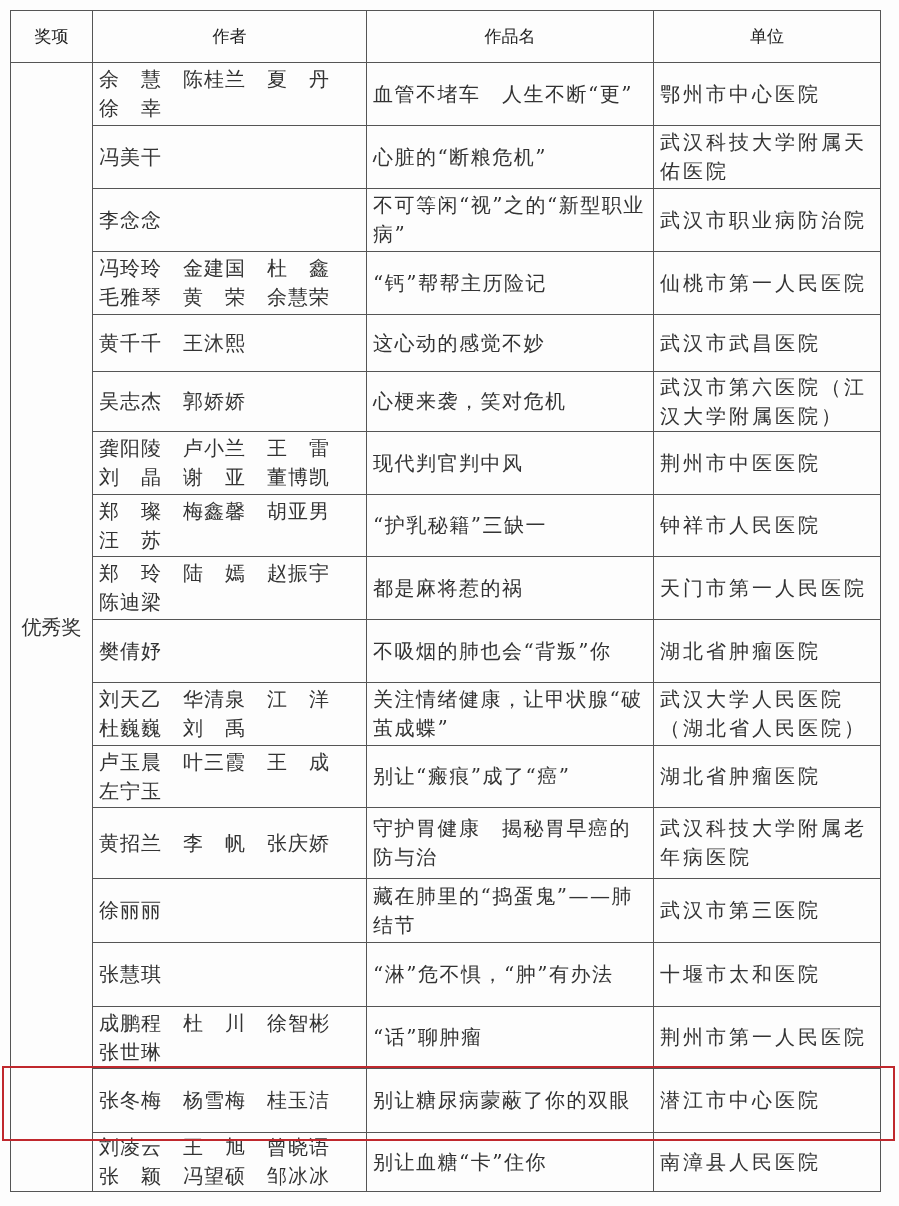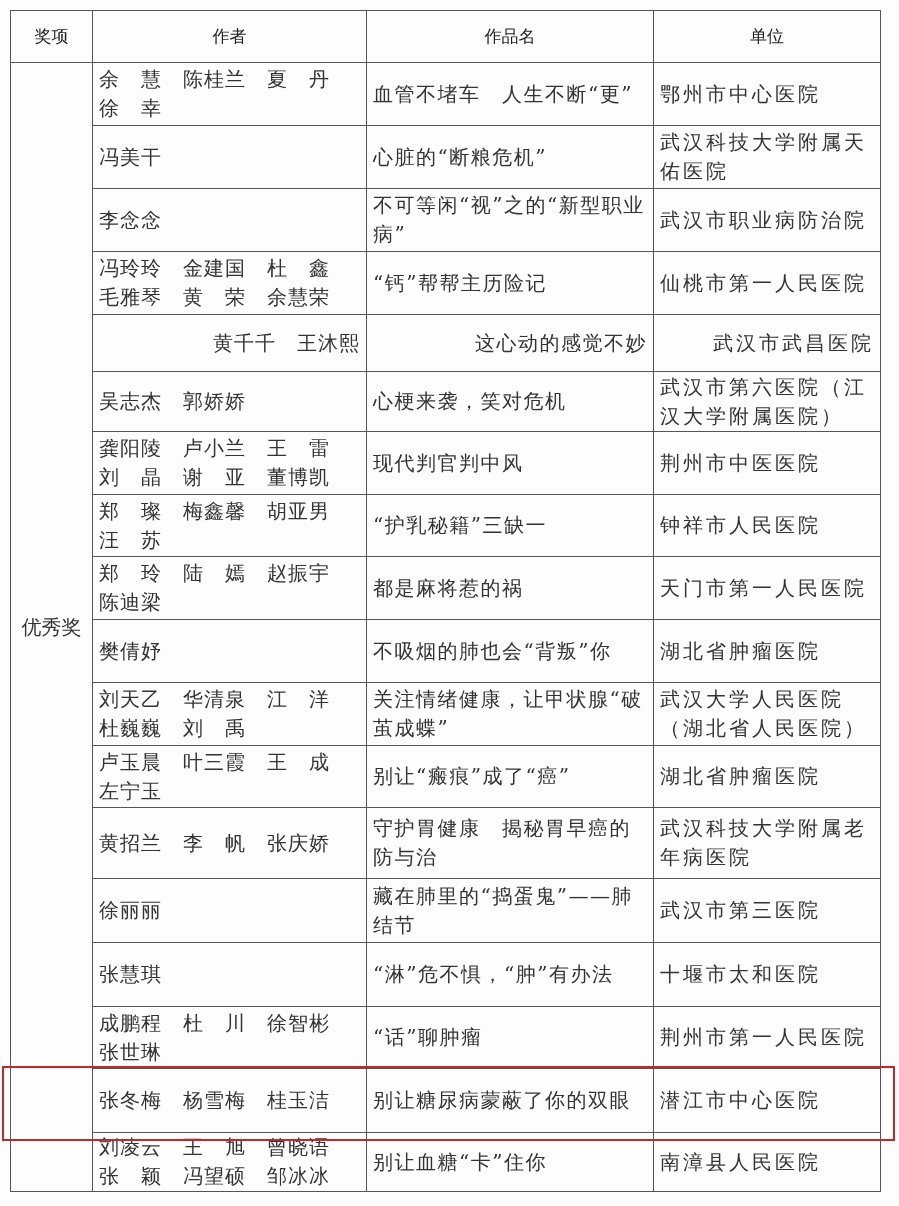--- a/index.html
+++ b/index.html
@@ -65,21 +65,21 @@
           <td class="unit">武汉市职业病防治院</td>
         </tr>
         <tr style="height: 63px; margin-left: 13px;">
           <td class="authors">
             <span class="author-line">冯玲玲　金建国　杜　鑫</span>
             <span class="author-line">毛雅琴　黄　荣　余慧荣</span>
           </td>
           <td class="title">“钙”帮帮主历险记</td>
           <td class="unit">仙桃市第一人民医院</td>
         </tr>
-        <tr style="height: 57px; text-align: right;">
+        <tr style="height: 57px;">
           <td class="authors">
             <span class="author-line">黄千千　王沐熙</span>
           </td>
           <td class="title">这心动的感觉不妙</td>
           <td class="unit">武汉市武昌医院</td>
         </tr>
         <tr style="height: 60px;">
           <td class="authors">
             <span class="author-line">吴志杰　郭娇娇</span>
           </td>

